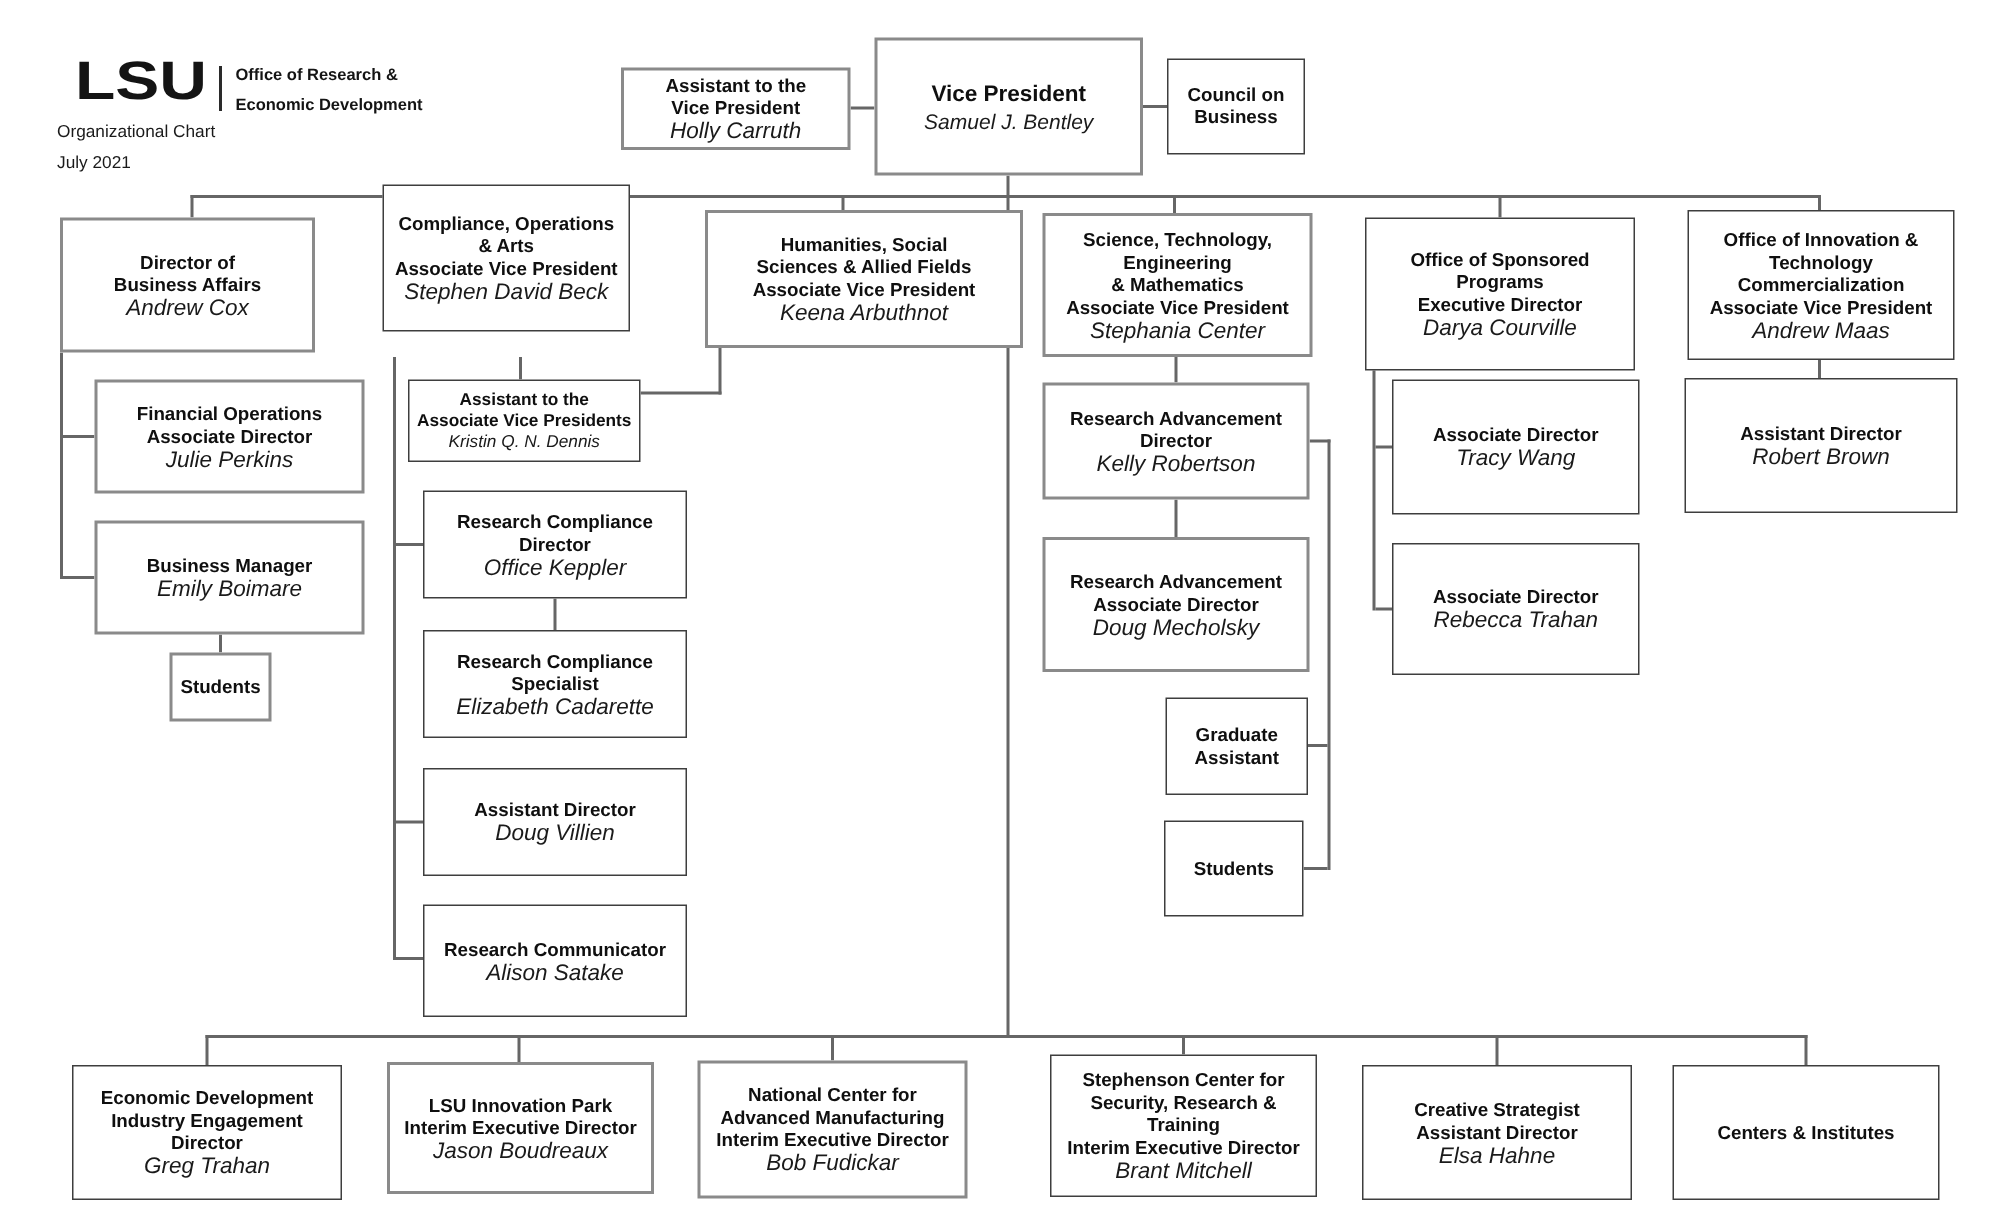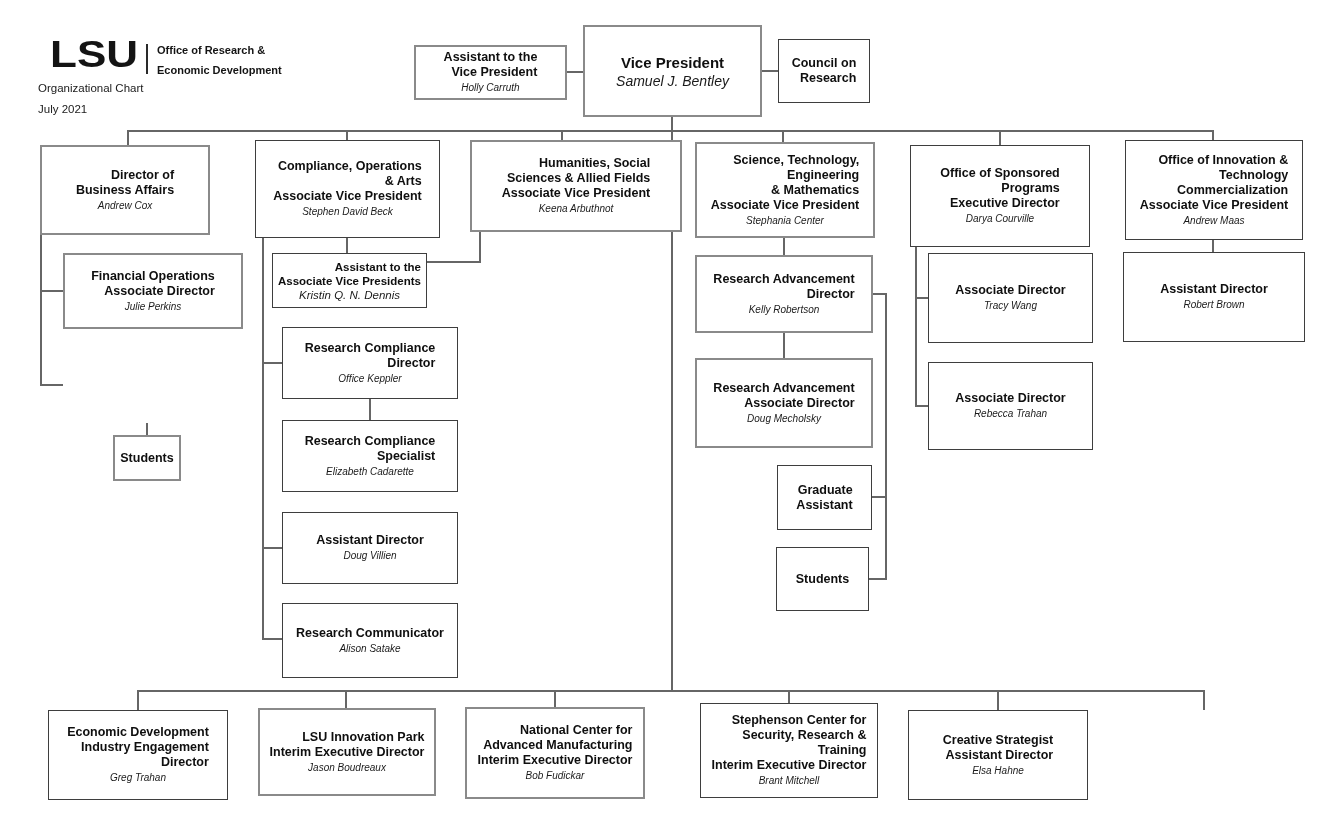--- a/index.html
+++ b/index.html
@@ -4,25 +4,25 @@
 <style>
   html,body{margin:0;padding:0;background:#ffffff;}
   .canvas{
     position:relative;width:1344px;height:816px;background:#ffffff;
     font-family:"Liberation Sans", sans-serif;color:#111;overflow:hidden;
   }
   .box{
     position:absolute;box-sizing:border-box;background:#fff;
     border:1px solid #3e3e3e;
     display:flex;flex-direction:column;align-items:center;justify-content:center;
-    text-align:right;padding:3px 2px;z-index:2;
+    text-align:center;padding:3px 2px;z-index:2;
   }
   .box.gy{border:2px solid #8a8a8a;}
   .t{font-weight:bold;font-size:12.5px;line-height:15px;white-space:pre;color:#0f0f0f;}
-  .n{font-style:italic;font-size:10px;line-height:15px;white-space:pre;color:#1a1a1a;}
+  .n{font-style:italic;font-size:15px;line-height:15px;white-space:pre;color:#1a1a1a;}
   .box.vpbig .t{font-size:15px;line-height:19px;}
   .box.vpbig .n{font-size:14px;line-height:18px;}
   .box.sm .t,.box.sm .n{font-size:11.5px;line-height:14px;}
   .line{position:absolute;background:#666;z-index:1;}
   .logo{
     position:absolute;left:50px;top:38px;font-size:44px;font-weight:bold;
     letter-spacing:0px;line-height:40px;color:#141414;transform:scaleY(0.82);
     transform-origin:top left;
   }
   .logo-divider{position:absolute;left:146px;top:44px;width:2px;height:30px;background:#2a2a2a;}
@@ -49,29 +49,29 @@
     <div class="t">Assistant to the
 Vice President</div>
     <div class="n">Holly Carruth</div>
   </div>
   <div class="box gy vpbig" style="left:583px;top:25px;width:179px;height:92px">
     <div class="t">Vice President</div>
     <div class="n">Samuel J. Bentley</div>
   </div>
   <div class="box" style="left:778px;top:39px;width:92px;height:64px">
     <div class="t">Council on
-Research</div>
+Business</div>
   </div>
 
   <div class="box gy" style="left:40px;top:145px;width:170px;height:90px">
     <div class="t">Director of
 Business Affairs</div>
     <div class="n">Andrew Cox</div>
   </div>
-  <div class="box" style="left:255px;top:140px;width:185px;height:98px">
+  <div class="box" style="left:255px;top:123px;width:165px;height:98px">
     <div class="t">Compliance, Operations
 &amp; Arts
 Associate Vice President</div>
     <div class="n">Stephen David Beck</div>
   </div>
   <div class="box gy" style="left:470px;top:140px;width:212px;height:92px">
     <div class="t">Humanities, Social
 Sciences &amp; Allied Fields
 Associate Vice President</div>
     <div class="n">Keena Arbuthnot</div>
@@ -94,20 +94,24 @@
 Technology
 Commercialization
 Associate Vice President</div>
     <div class="n">Andrew Maas</div>
   </div>
 
   <div class="box gy" style="left:63px;top:253px;width:180px;height:76px">
     <div class="t">Financial Operations
 Associate Director</div>
     <div class="n">Julie Perkins</div>
+  </div>
+  <div class="box gy" style="left:63px;top:347px;width:180px;height:76px">
+    <div class="t">Business Manager</div>
+    <div class="n">Emily Boimare</div>
   </div>
   <div class="box gy" style="left:113px;top:435px;width:68px;height:46px">
     <div class="t">Students</div>
   </div>
 
   <div class="box sm" style="left:272px;top:253px;width:155px;height:55px">
     <div class="t">Assistant to the
 Associate Vice Presidents</div>
     <div class="n">Kristin Q. N. Dennis</div>
   </div>
@@ -183,20 +187,23 @@
     <div class="t">Stephenson Center for
 Security, Research &amp;
 Training
 Interim Executive Director</div>
     <div class="n">Brant Mitchell</div>
   </div>
   <div class="box" style="left:908px;top:710px;width:180px;height:90px">
     <div class="t">Creative Strategist
 Assistant Director</div>
     <div class="n">Elsa Hahne</div>
+  </div>
+  <div class="box" style="left:1115px;top:710px;width:178px;height:90px">
+    <div class="t">Centers &amp; Institutes</div>
   </div>
 
   <div class="line" style="left:567px;top:71px;width:16px;height:2px"></div>
   <div class="line" style="left:762px;top:70px;width:16px;height:2px"></div>
   <div class="line" style="left:671px;top:117px;width:2px;height:13px"></div>
   <div class="line" style="left:127px;top:130px;width:1087px;height:2px"></div>
   <div class="line" style="left:127px;top:130px;width:2px;height:15px"></div>
   <div class="line" style="left:346px;top:131px;width:2px;height:9px"></div>
   <div class="line" style="left:561px;top:131px;width:2px;height:9px"></div>
   <div class="line" style="left:782px;top:131px;width:2px;height:11px"></div>

